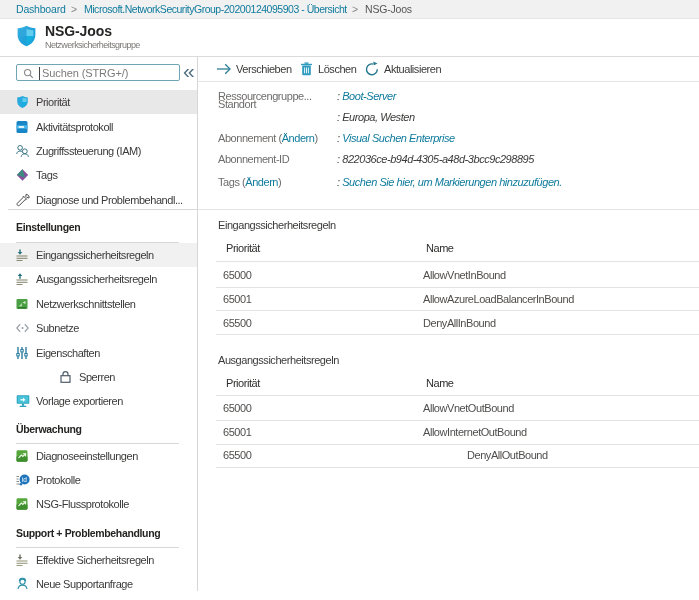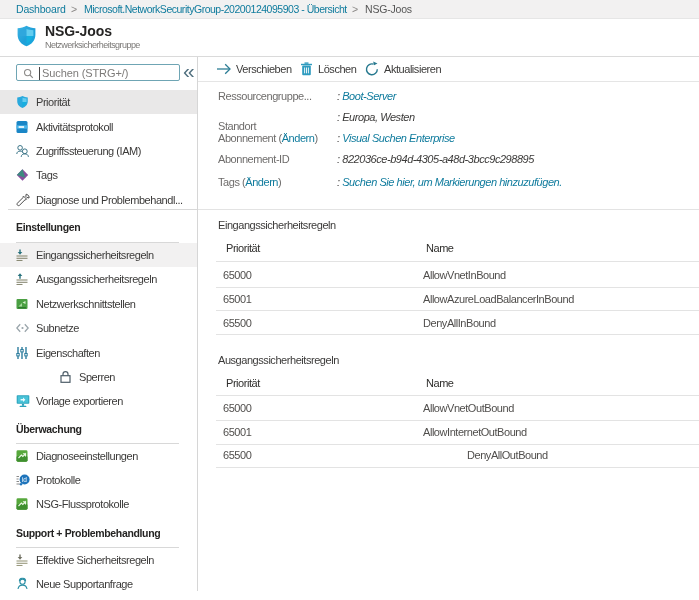--- a/index.html
+++ b/index.html
@@ -251,21 +251,21 @@
 <span class="tb" style="left:318px;">Löschen</span>
 <svg class="tbi" style="left:364px;top:61px;" width="16" height="16" viewBox="0 0 16 16">
     <path d="M9.6 3.2 A5.4 5.4 0 1 0 13.3 8.3" fill="none" stroke="#27798f" stroke-width="1.4"></path>
     <path d="M9.2 0.4 L10 4.2 L13.5 2.6 Z" fill="#27798f"></path>
   </svg>
 <span class="tb" style="left:384px;">Aktualisieren</span>
 <div class="hline" style="left:198px;top:81px;width:501px;background:#e5e5e5;"></div>
 
 <div class="lab" style="top:89.5px;">Ressourcengruppe...</div>
 <div class="val" style="top:89.5px;">: <span class="lnk">Boot-Server</span></div>
-<div class="lab" style="top:120px;">Standort</div>
+<div class="lab" style="top:98px;">Standort</div>
 <div class="val" style="top:111px;">: Europa, Westen</div>
 <div class="lab" style="top:132px;">Abonnement (<span class="lnk">Ändern</span>)</div>
 <div class="val" style="top:132px;">: <span class="lnk">Visual Suchen Enterprise</span></div>
 <div class="lab" style="top:152.5px;">Abonnement-ID</div>
 <div class="val" style="top:152.5px;">: 822036ce-b94d-4305-a48d-3bcc9c298895</div>
 <div class="lab" style="top:175.5px;">Tags (<span class="lnk">Ändern</span>)</div>
 <div class="val" style="top:175.5px;">: <span class="lnk">Suchen Sie hier, um Markierungen hinzuzufügen.</span></div>
 <div class="hline" style="left:198px;top:208.5px;width:501px;background:#e3e3e3;"></div>
 
 <div class="tt" style="top:219px;">Eingangssicherheitsregeln</div>

